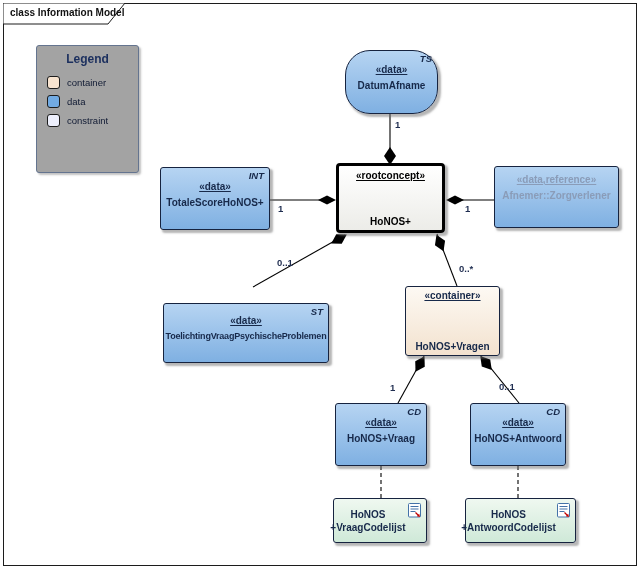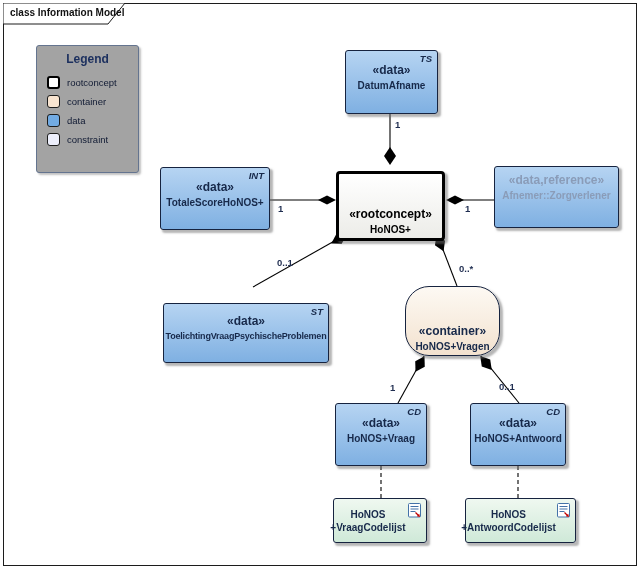--- a/index.html
+++ b/index.html
@@ -23,29 +23,29 @@
   .legend-row { display:flex; align-items:center; height:19px; }
   .swatch { width:13px; height:13px; border:1px solid #1c1c1c; border-radius:3px; background:#fff; flex:0 0 auto; }
   .swatch.thick { border-width:2px; border-color:#000; }
   .legend-row label { margin-left:7px; font-size:9.5px; color:#101a33; }
 
   
   .node { position:absolute; z-index:2; display:flex; flex-direction:column;
           align-items:center; justify-content:center; text-align:center;
           border:1px solid #16233f; border-radius:3px; color:#17294a;
           box-shadow:2.5px 2.5px 2px rgba(110,110,110,0.5); padding:2px 3px; }
-  .node .stereo { font-size:12px; font-weight:bold; line-height:12px; }
+  .node .stereo { font-size:10px; font-weight:bold; line-height:12px;text-decoration:underline; }
   .node .nname  { font-size:10px;  font-weight:bold; line-height:13px; margin-top:3px; }
   .node .tag { position:absolute; top:2px; right:5px; font-size:9.5px; font-weight:bold; font-style:italic; }
 
   .data-node { background:linear-gradient(to bottom,#b6d4f2,#7fb0e2); padding-bottom:10px; }
   .root-node { background:linear-gradient(to bottom,#ffffff,#ECECE8); border:3px solid #000;
-               border-radius:4px; color:#000; justify-content:flex-end; padding-top:4px;margin-top:8px; }
+               border-radius:4px; color:#000; justify-content:space-between; padding-top:4px; }
   .container-node { background:linear-gradient(to bottom,#fdf9f3,#f3e2cf);
-                    justify-content:flex-end; padding-top:3px;border-radius:24px; }
+                    justify-content:space-between; padding-top:3px; }
   .codelist-node { background:linear-gradient(to bottom,#eff8f0,#cfe9d8); padding-right:27px; }
   .codelist-node .nname { margin-top:0; }
   .reference-node { justify-content:flex-start; padding-top:7px; }
   .reference-node .stereo, .reference-node .nname { color:#8a9cb8; }
   .small-name .nname { font-size:9px; letter-spacing:-0.2px; }
 
   .doc-icon { position:absolute; top:4px; right:5px; width:13px; height:15px; }
 
   
   .mult { position:absolute; z-index:3; font-size:9.5px; font-weight:bold; color:#1f2d50; white-space:nowrap; }
@@ -83,39 +83,35 @@
       <polygon points="-9,0 0,-5.5 9,0 0,5.5" transform="translate(440,243) rotate(67)"></polygon>
       <polygon points="-9,0 0,-5.5 9,0 0,5.5" transform="translate(420,364) rotate(120)"></polygon>
       <polygon points="-9,0 0,-5.5 9,0 0,5.5" transform="translate(486,363) rotate(50)"></polygon>
     </g>
   </svg>
 
   <div class="legend">
     <div class="legend-title">Legend</div>
     <div class="legend-items">
       <div class="legend-row">
-        <span class="swatch thick" style="background: rgb(255, 255, 255);"></span>
-        <label>rootconcept</label>
-      </div>
-      <div class="legend-row">
         <span class="swatch" style="background: rgb(248, 228, 208);"></span>
         <label>container</label>
       </div>
       <div class="legend-row">
         <span class="swatch" style="background: rgb(114, 171, 227);"></span>
         <label>data</label>
       </div>
       <div class="legend-row">
         <span class="swatch" style="background: rgb(237, 239, 252);"></span>
         <label>constraint</label>
       </div>
     </div>
   </div>
 
-  <div class="node data-node" style="left:345px; top:50px; width:93px; height:64px;">
+  <div class="node data-node" style="left:345px; top:50px; width:93px; height:64px;border-radius:25px;">
     <span class="tag">TS</span>
     <div class="stereo">«data»</div>
     <div class="nname">DatumAfname</div>
   </div>
 
   <div class="node root-node" style="left:336px; top:163px; width:109px; height:70px;">
     <div class="stereo">«rootconcept»</div>
     <div class="nname">HoNOS+</div>
   </div>
 

